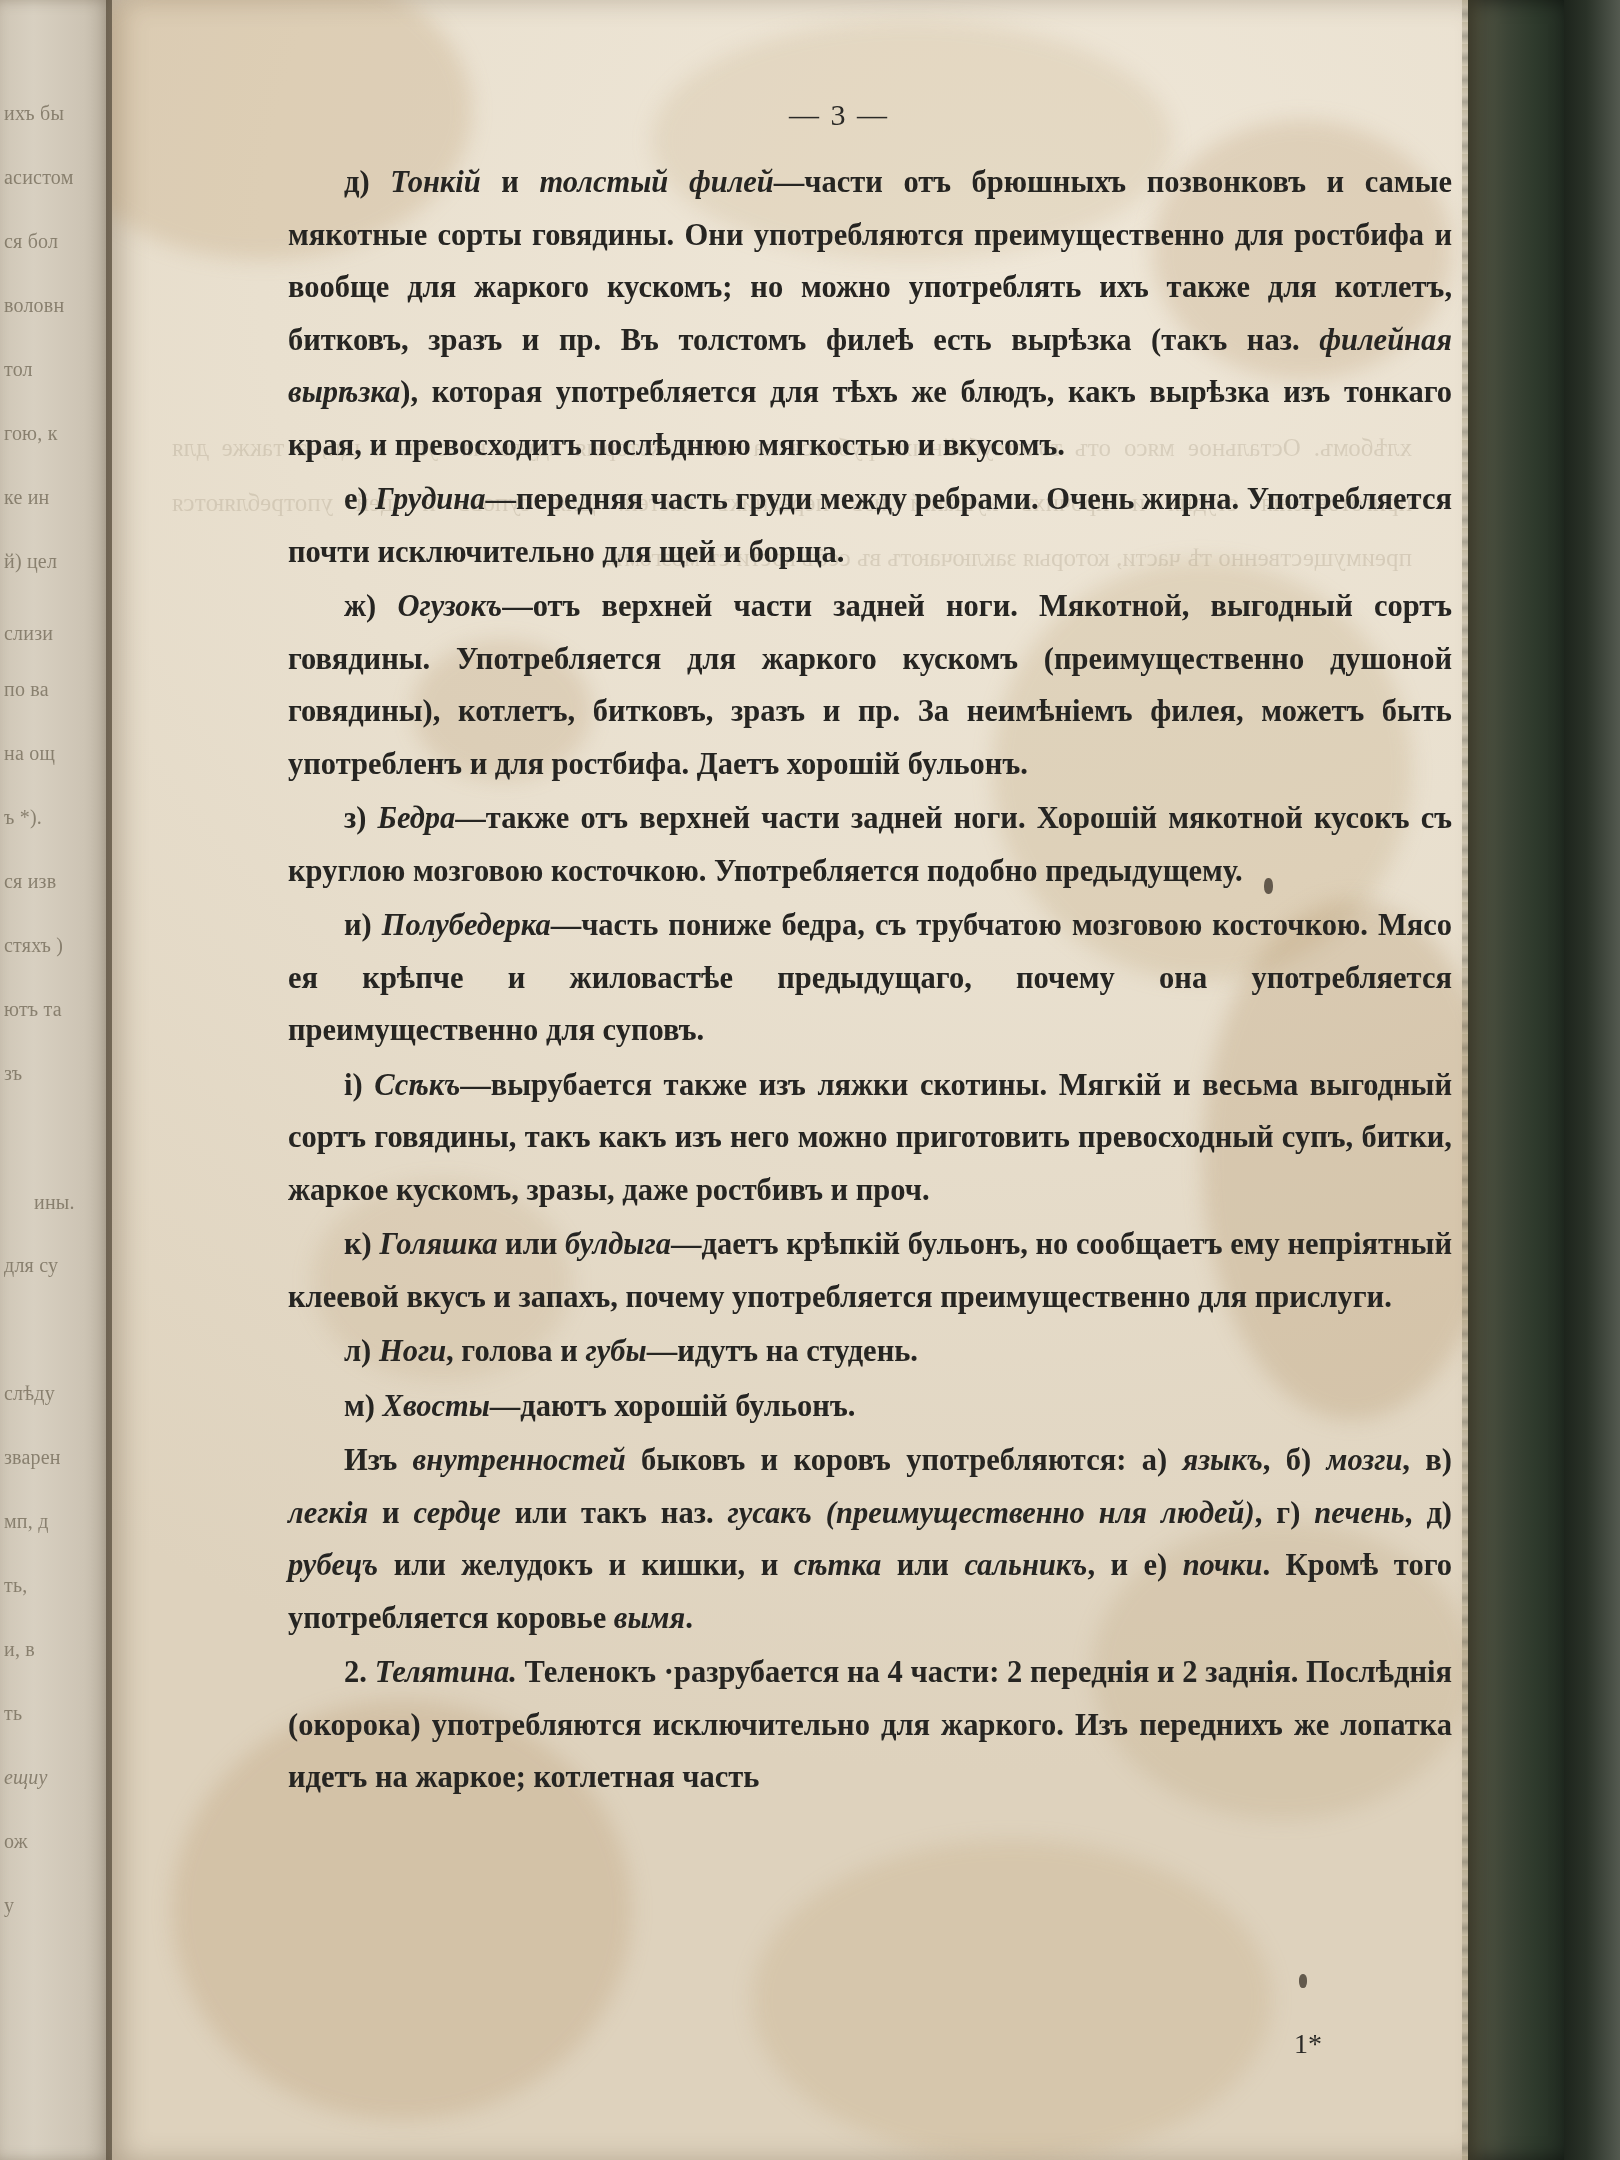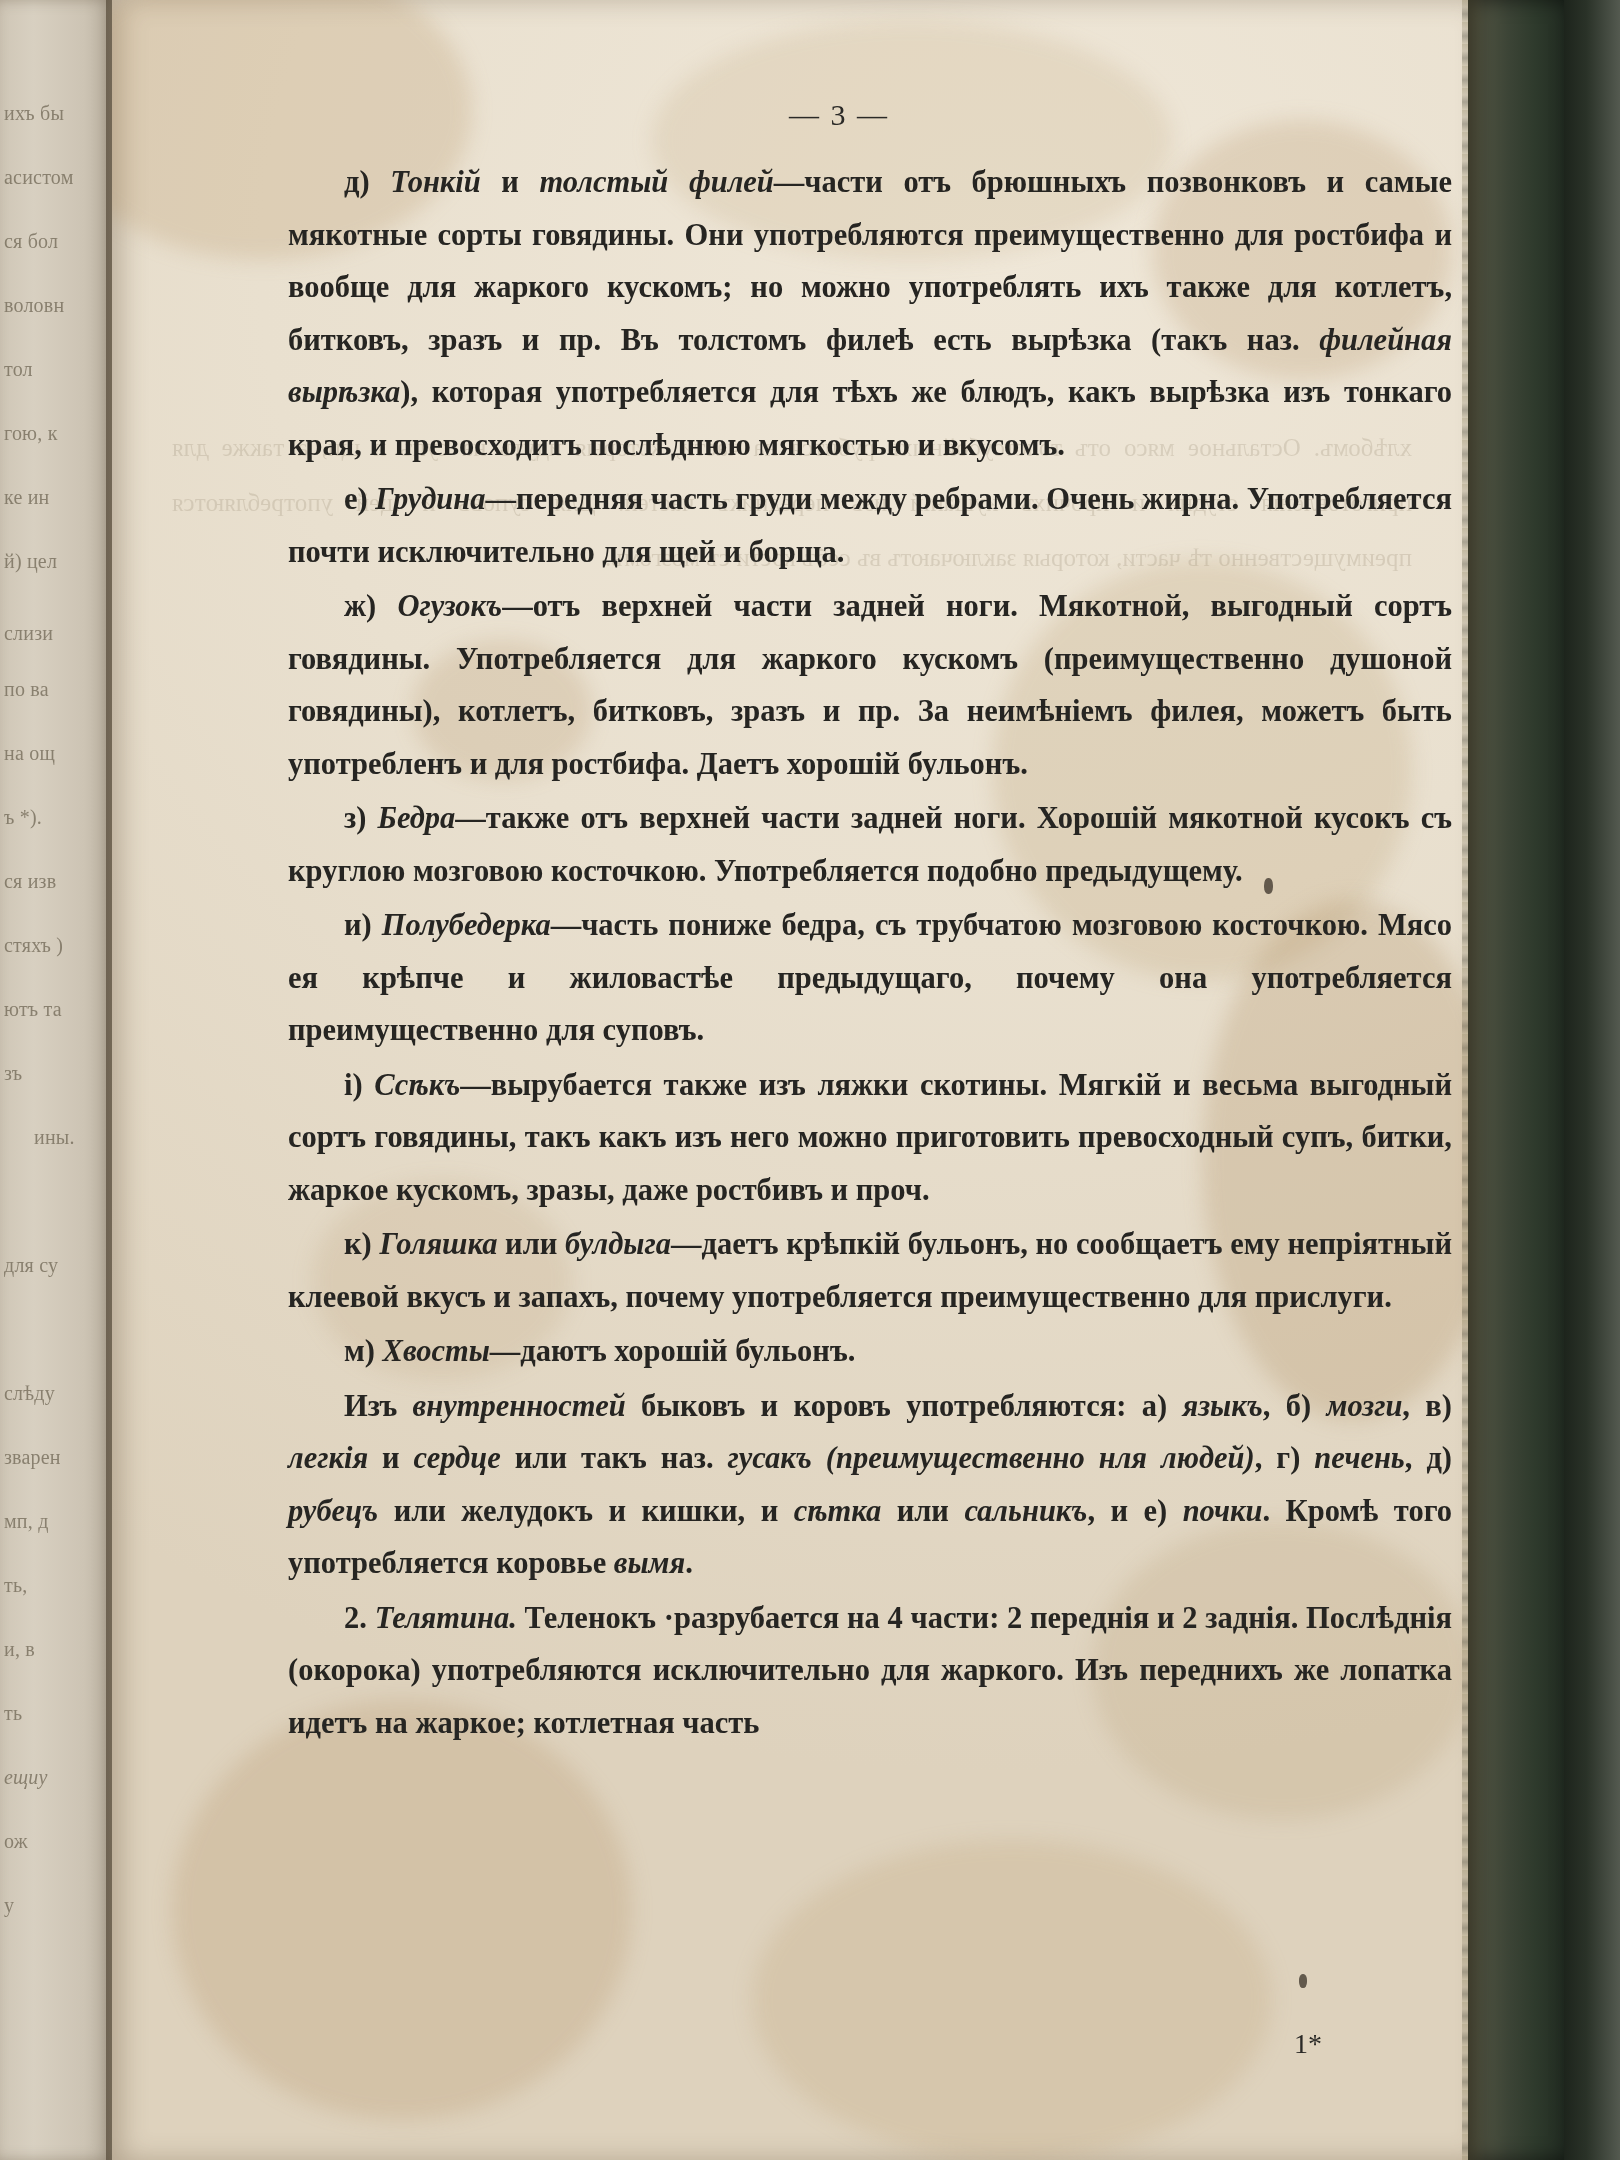--- a/index.html
+++ b/index.html
@@ -204,21 +204,21 @@
         <div class="scrap" style="top: 480px;">ке ин</div>
         <div class="scrap" style="top: 544px;">й) цел</div>
         <div class="scrap" style="top: 608px; margin-top: 8px;">слизи</div>
         <div class="scrap" style="top: 672px;">по ва</div>
         <div class="scrap" style="top: 736px;">на ощ</div>
         <div class="scrap" style="top: 800px;">ъ *).</div>
         <div class="scrap" style="top: 864px;">ся изв</div>
         <div class="scrap" style="top: 928px;">стяхъ )</div>
         <div class="scrap" style="top: 992px;">ютъ та</div>
         <div class="scrap" style="top: 1056px;">зъ </div>
-        <div class="scrap" style="top: 1120px; padding-left: 34px;">ины.</div>
+        <div class="scrap" style="top: 1185px; padding-left: 34px;">ины.</div>
         <div class="scrap" style="top: 1184px;"></div>
         <div class="scrap" style="top: 1248px;">для су</div>
         <div class="scrap" style="top: 1312px;"></div>
         <div class="scrap" style="top: 1376px;">слѣду</div>
         <div class="scrap" style="top: 1440px;">зварен</div>
         <div class="scrap" style="top: 1504px;">мп, д</div>
         <div class="scrap" style="top: 1568px;">ть,</div>
         <div class="scrap" style="top: 1632px;">и, в</div>
         <div class="scrap" style="top: 1696px;">ть </div>
         <div class="scrap" style="top: 1760px; font-style: italic;">ещиу</div>
@@ -251,20 +251,21 @@
       <div class="page-num">— 3 —</div>
 
       <div class="text-col" id="text-col">
           <p><span>д) </span><span class="it">Тонкій</span><span> и </span><span class="it">толстый филей</span><span>—части отъ брюшныхъ позвонковъ и самые мякотные сорты говядины. Они употребляются преимущественно для ростбифа и вообще для жаркого кускомъ; но можно употреблять ихъ также для котлетъ, битковъ, зразъ и пр. Въ толстомъ филеѣ есть вырѣзка (такъ наз. </span><span class="it">филейная вырѣзка</span><span>), которая употребляется для тѣхъ же блюдъ, какъ вырѣзка изъ тонкаго края, и превосходитъ послѣднюю мягкостью и вкусомъ.</span></p>
           <p><span>е) </span><span class="it">Грудина</span><span>—передняя часть груди между ребрами. Очень жирна. Употребляется почти исключительно для щей и борща.</span></p>
           <p><span>ж) </span><span class="it">Огузокъ</span><span>—отъ верхней части задней ноги. Мякотной, выгодный сортъ говядины. Употребляется для жаркого кускомъ (преимущественно душоной говядины), котлетъ, битковъ, зразъ и пр. За неимѣніемъ филея, можетъ быть употребленъ и для ростбифа. Даетъ хорошій бульонъ.</span></p>
           <p><span>з) </span><span class="it">Бедра</span><span>—также отъ верхней части задней ноги. Хорошій мякотной кусокъ съ круглою мозговою косточкою. Употребляется подобно предыдущему.</span></p>
           <p><span>и) </span><span class="it">Полубедерка</span><span>—часть пониже бедра, съ трубчатою мозговою косточкою. Мясо ея крѣпче и жиловастѣе предыдущаго, почему она употребляется преимущественно для суповъ.</span></p>
           <p><span>і) </span><span class="it">Ссѣкъ</span><span>—вырубается также изъ ляжки скотины. Мягкій и весьма выгодный сортъ говядины, такъ какъ изъ него можно приготовить превосходный супъ, битки, жаркое кускомъ, зразы, даже ростбивъ и проч.</span></p>
           <p><span>к) </span><span class="it">Голяшка</span><span> или </span><span class="it">булдыга</span><span>—даетъ крѣпкій бульонъ, но сообщаетъ ему непріятный клеевой вкусъ и запахъ, почему употребляется преимущественно для прислуги.</span></p>
+          <p><span>л) </span><span class="it">Ноги</span><span>, голова и </span><span class="it">губы</span><span>—идутъ на студень.</span></p>
           <p><span>м) </span><span class="it">Хвосты</span><span>—даютъ хорошій бульонъ.</span></p>
           <p><span>Изъ </span><span class="it">внутренностей</span><span> быковъ и коровъ употребляются: а) </span><span class="it">языкъ</span><span>, б) </span><span class="it">мозги</span><span>, в) </span><span class="it">легкія</span><span> и </span><span class="it">сердце</span><span> или такъ наз. </span><span class="it">гусакъ (преимущественно нля людей)</span><span>, г) </span><span class="it">печень</span><span>, д) </span><span class="it">рубецъ</span><span> или желудокъ и кишки, и </span><span class="it">сѣтка</span><span> или </span><span class="it">сальникъ</span><span>, и е) </span><span class="it">почки</span><span>. Кромѣ того употребляется коровье </span><span class="it">вымя</span><span>.</span></p>
           <p><span>2. </span><span class="it">Телятина.</span><span> Теленокъ ·разрубается на 4 части: 2 переднія и 2 заднія. Послѣднія (окорока) употребляются исключительно для жаркого. Изъ переднихъ же лопатка идетъ на жаркое; котлетная часть</span></p>
         </div>
 
       <div class="footmark">1*</div>
     </div>
 
     <div class="spine-fray"></div>
     <div class="spine"></div>

